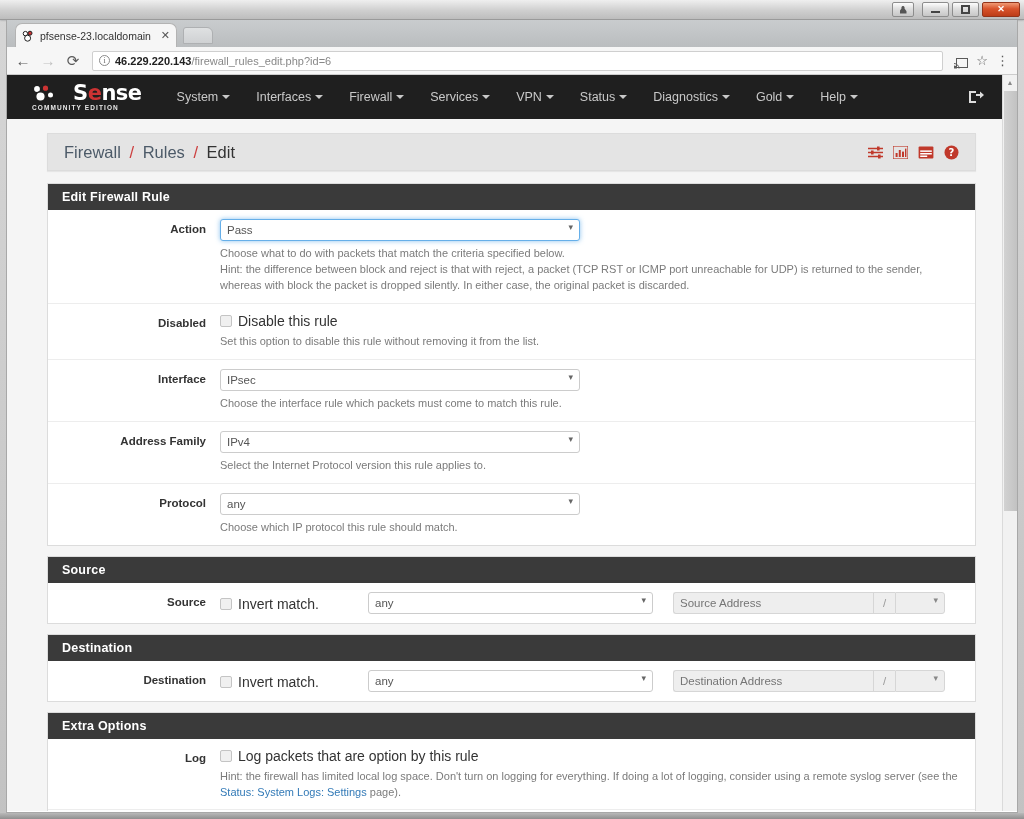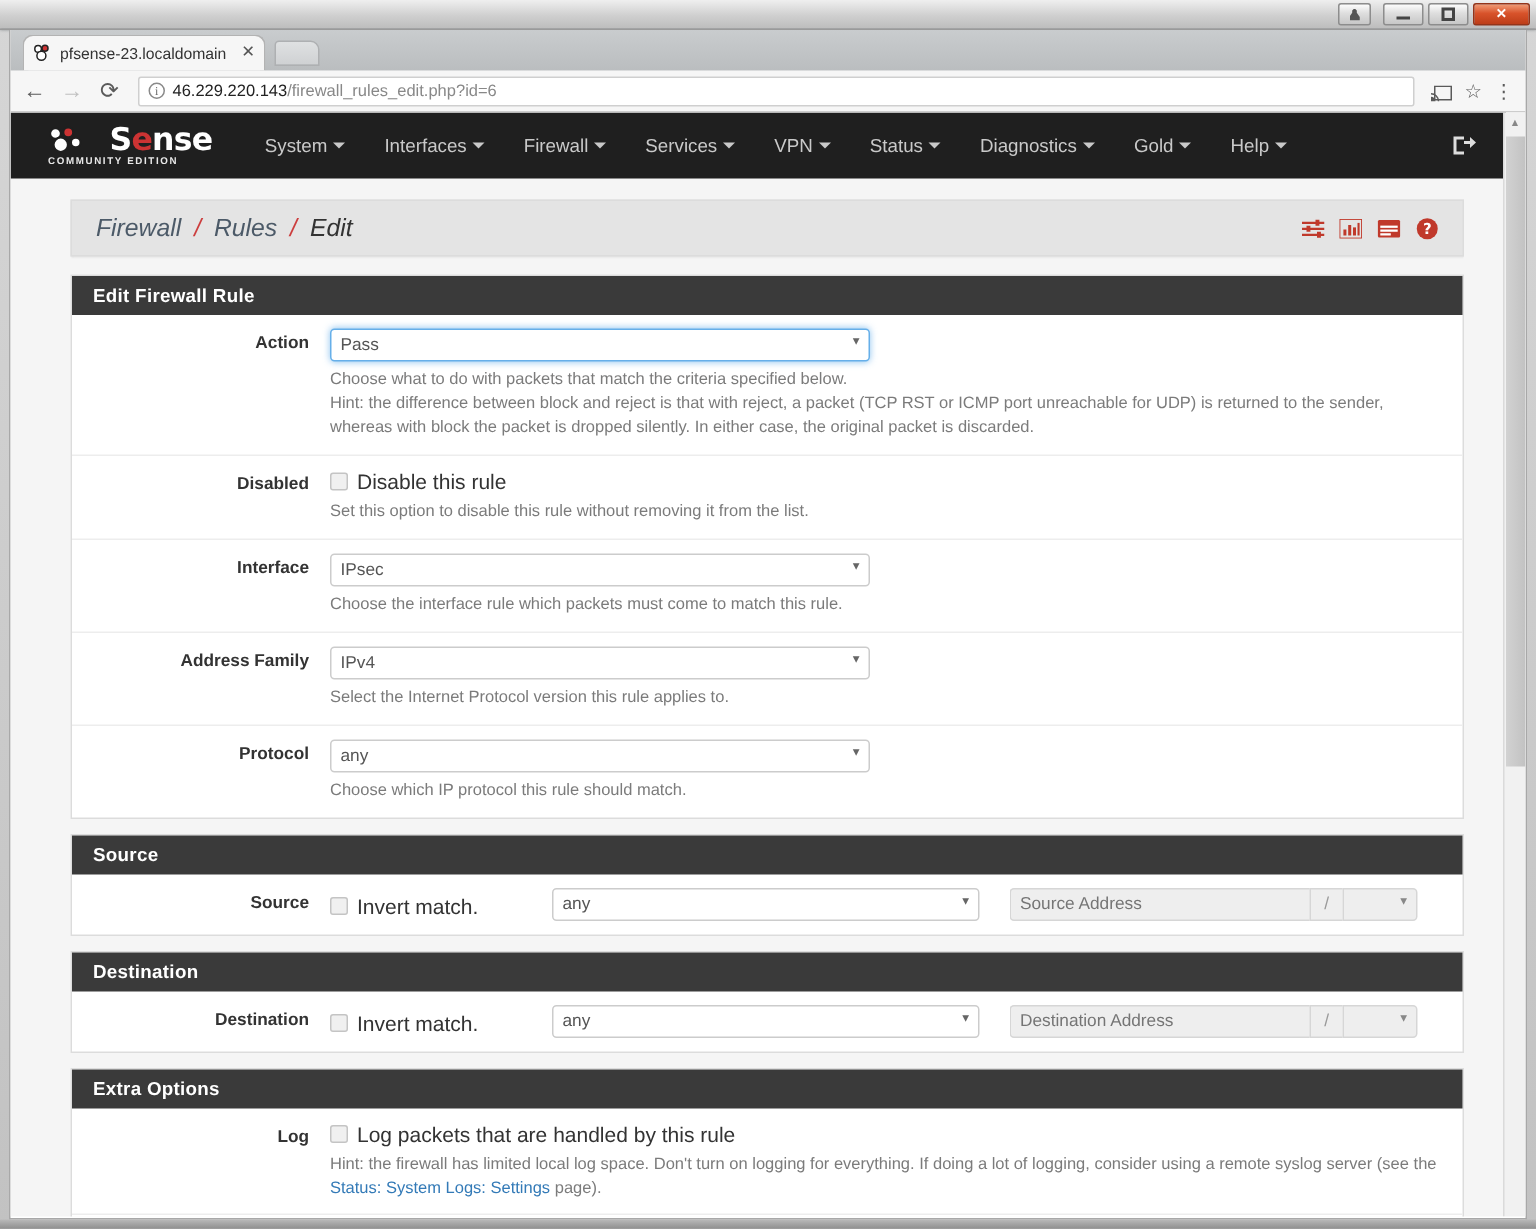--- a/index.html
+++ b/index.html
@@ -92,21 +92,21 @@
     flex: 1 1 auto; height: 20px; background: #fff; border: 1px solid #cfcfcf;
     border-radius: 2px; display: flex; align-items: center; padding: 0 6px; gap: 5px;
     margin-left: 2px; margin-right: 2px;
   }
   #info-icon {
     width: 11px; height: 11px; border: 1px solid #8a8a8a; border-radius: 50%;
     font-size: 8px; color: #6a6a6a; display: flex; align-items: center;
     justify-content: center; font-family: "Liberation Serif", serif; flex: 0 0 11px;
   }
   #url-text { font-size: 11px; color: #888; white-space: nowrap; }
-  #url-text b { color: #222; font-weight: normal; }
+  #url-text b { color: #222; font-weight: bold; }
   .tool-right { display: flex; align-items: center; gap: 8px; }
   #cast-icon { width: 14px; height: 11px; position: relative; }
   #star-icon { font-size: 13px; color: #5a5a5a; line-height: 1; }
   #menu-icon { font-size: 13px; color: #5a5a5a; letter-spacing: 0; line-height: 1; }
 
   
   #viewport {
     position: relative; height: 736px; background: #f5f5f5; overflow: hidden;
   }
   #page { position: absolute; left: 0; top: 0; width: 997px; }
@@ -135,21 +135,21 @@
   .caret { width: 0; height: 0; border-left: 4px solid transparent;
     border-right: 4px solid transparent; border-top: 4px solid #c9c9c9; display: inline-block; }
   #logout-icon { margin-left: auto; color: #ddd; font-size: 14px; display: flex; align-items: center; }
 
   
   #crumbbar {
     margin: 14px 28px 0 40px; height: 38px; background: #e4e4e4;
     border: 1px solid #dcdcdc; display: flex; align-items: center;
     padding: 0 16px; box-shadow: 0 1px 1px rgba(0,0,0,.06);
   }
-  #crumbs { font-size: 16.5px; color: #4c5a68; font-style: italic; }
+  #crumbs { font-size: 16.5px; color: #4c5a68; }
   #crumbs .sep { color: #cc3d3d; margin: 0 4px; }
   #crumbs .cur { color: #333; }
   #crumb-icons { margin-left: auto; display: flex; align-items: center; gap: 10px; }
   .hdr-ico { color: #c0392b; font-size: 14px; line-height: 1; display: flex; align-items: center; }
 
   
   #content { margin: 12px 28px 0 40px; }
   .panel { background: #fff; border: 1px solid #dcdcdc; margin-bottom: 10px; }
   .panel-head {
     background: #3a3a3a; color: #fff; font-size: 12.5px; font-weight: bold;
@@ -521,21 +521,21 @@
           </div>
 
           <div class="panel">
             <div class="panel-head">Extra Options</div>
 
             <div class="frow">
               <div class="flabel">Log</div>
               <div class="fctl">
                 <div class="cbrow">
                   <input type="checkbox" class="cb" style="">
-                  <span class="cblabel">Log packets that are handled by this rule</span>
+                  <span class="cblabel">Log packets that are option by this rule</span>
                 </div>
                 <div class="help"><span>Hint: the firewall has limited local log space. Don't turn on logging for everything. If doing a lot of logging, consider using a remote syslog server (see the </span><a href="#">Status: System Logs: Settings</a><span> page).</span></div>
               </div>
             </div>
 
             <div class="frow">
               
               
             </div>
           </div>

